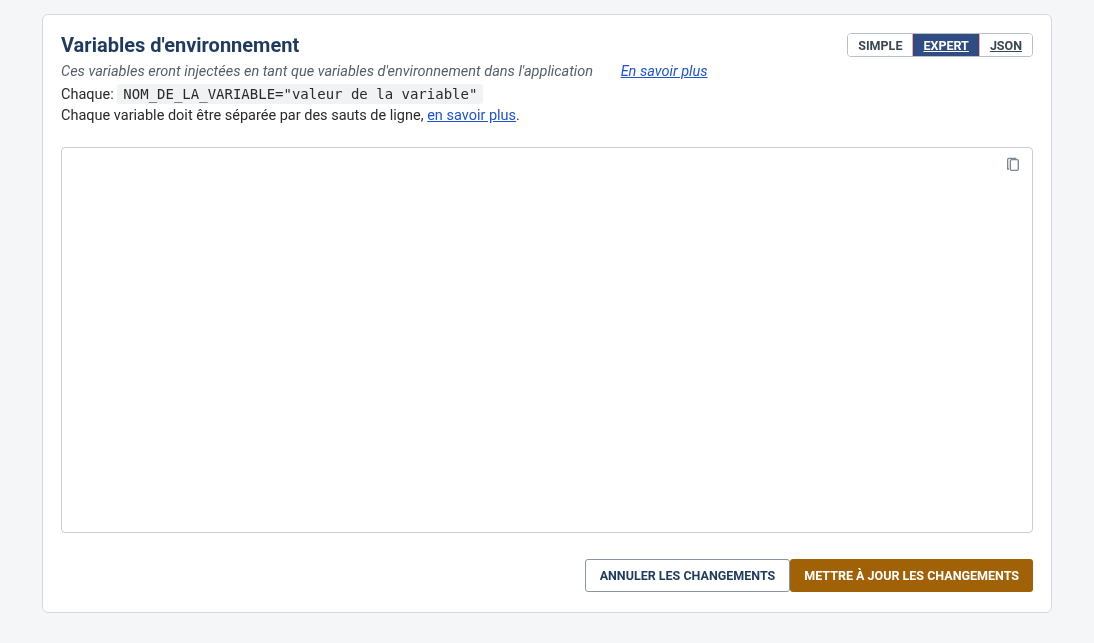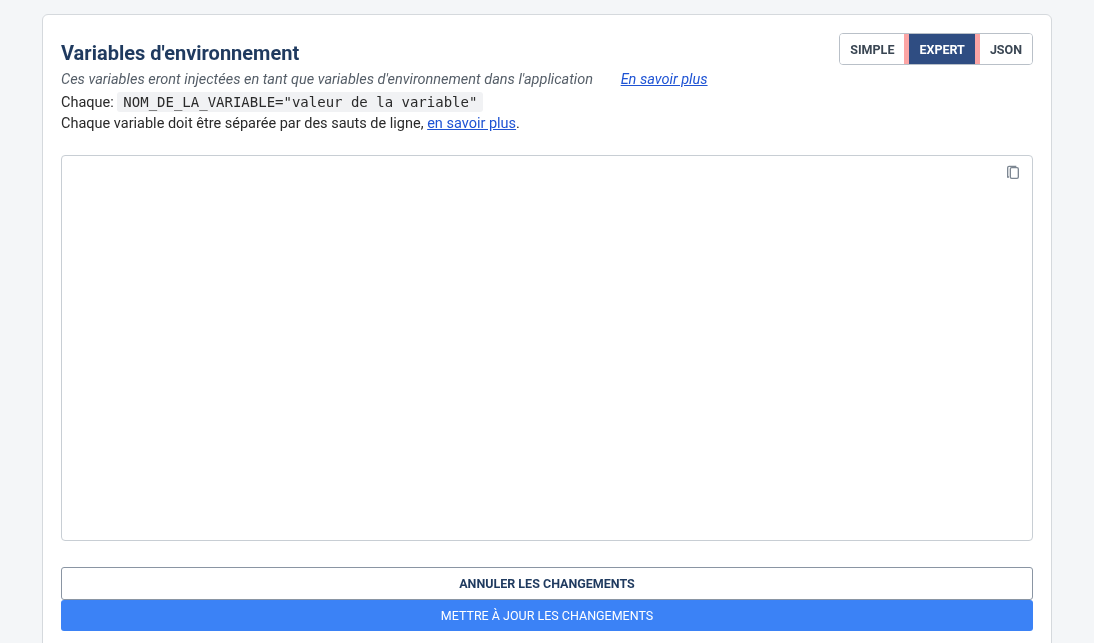--- a/index.html
+++ b/index.html
@@ -24,34 +24,35 @@
     .title {
       font-size: 20px;
       font-weight: 700;
       color: #1f3a5f;
     }
     .segmented {
       display: inline-flex;
       border: 1px solid #b9c0c8;
       border-radius: 4px;
       overflow: hidden;
-      height: 32px;
+      height: 24px;
     }
     .segmented button {
       background: #ffffff;
       border: none;
       padding: 0 10px;
       font-size: 12.5px;
       font-weight: 700;
       color: #3a4653;
       cursor: pointer;
       font-family: inherit;
     }
     .segmented button + button {
-      border-left: 5px solid #fca5a5;
+      border-left: 1px solid #fca5a5;
+      text-decoration: underline;
     }
     .segmented button.active {
       background: #2f4d82;
       color: #ffffff;
     }
     .subtitle {
       font-style: italic;
       color: #555e68;
       font-size: 14.5px;
       margin-bottom: 6px;
@@ -102,38 +103,37 @@
       right: 12px;
       width: 16px;
       height: 16px;
       color: #7d8792;
       cursor: pointer;
     }
     .footer-row {
       display: flex;
       justify-content: flex-end;
       margin-top: 22px;
-      flex-direction: column;
     }
     .btn-cancel {
       background: #ffffff;
       border: 1px solid #8a95a3;
       color: #1f3a5f;
       font-weight: 700;
       font-size: 12.5px;
       padding: 8px 14px;
       border-radius: 3px;
       cursor: pointer;
       font-family: inherit;
     }
     .btn-update {
-      background: #3b82f6;
+      background: #a16207;
       border: none;
       color: #ffffff;
-      font-weight: 400;
+      font-weight: 700;
       font-size: 12.5px;
       padding: 8px 14px;
       border-radius: 3px;
       cursor: pointer;
       font-family: inherit;
     }
   </style>
 </head>
 <body>
 

